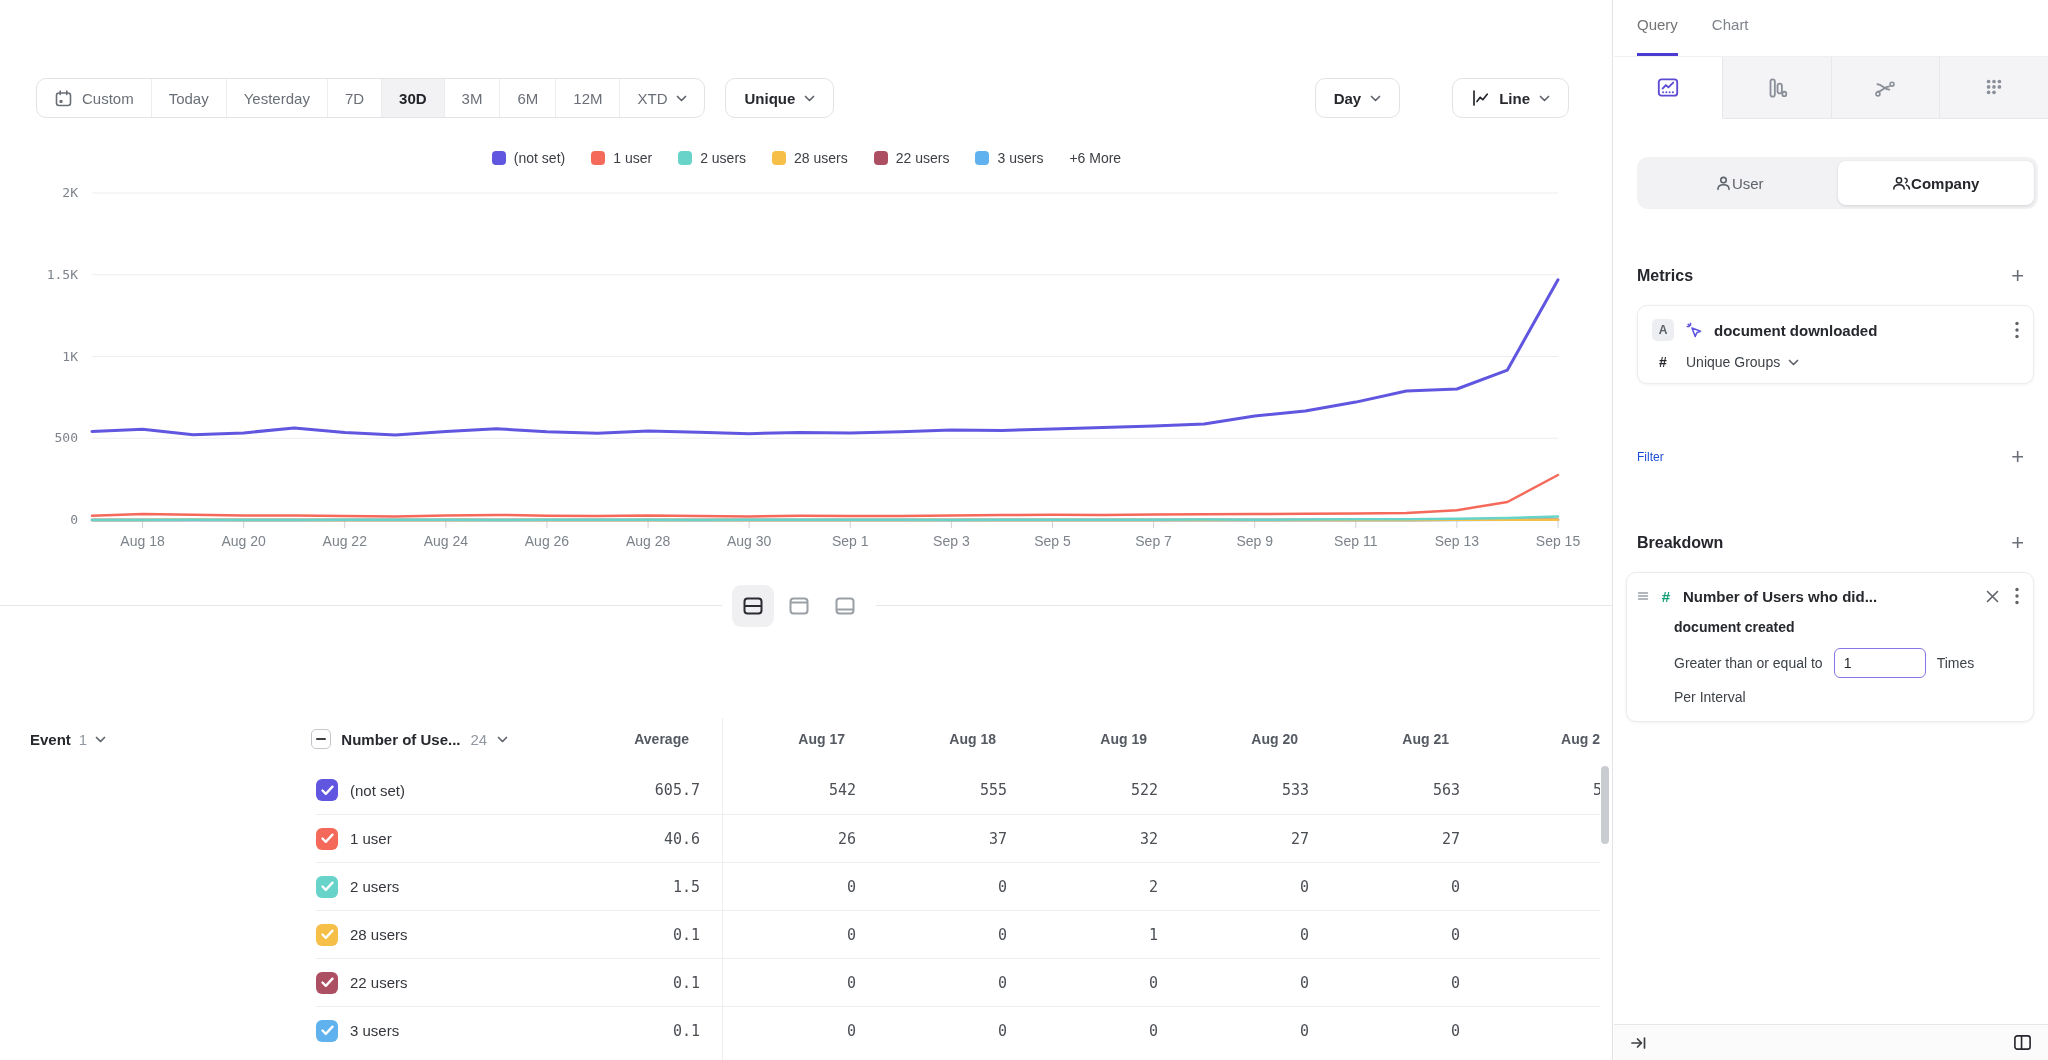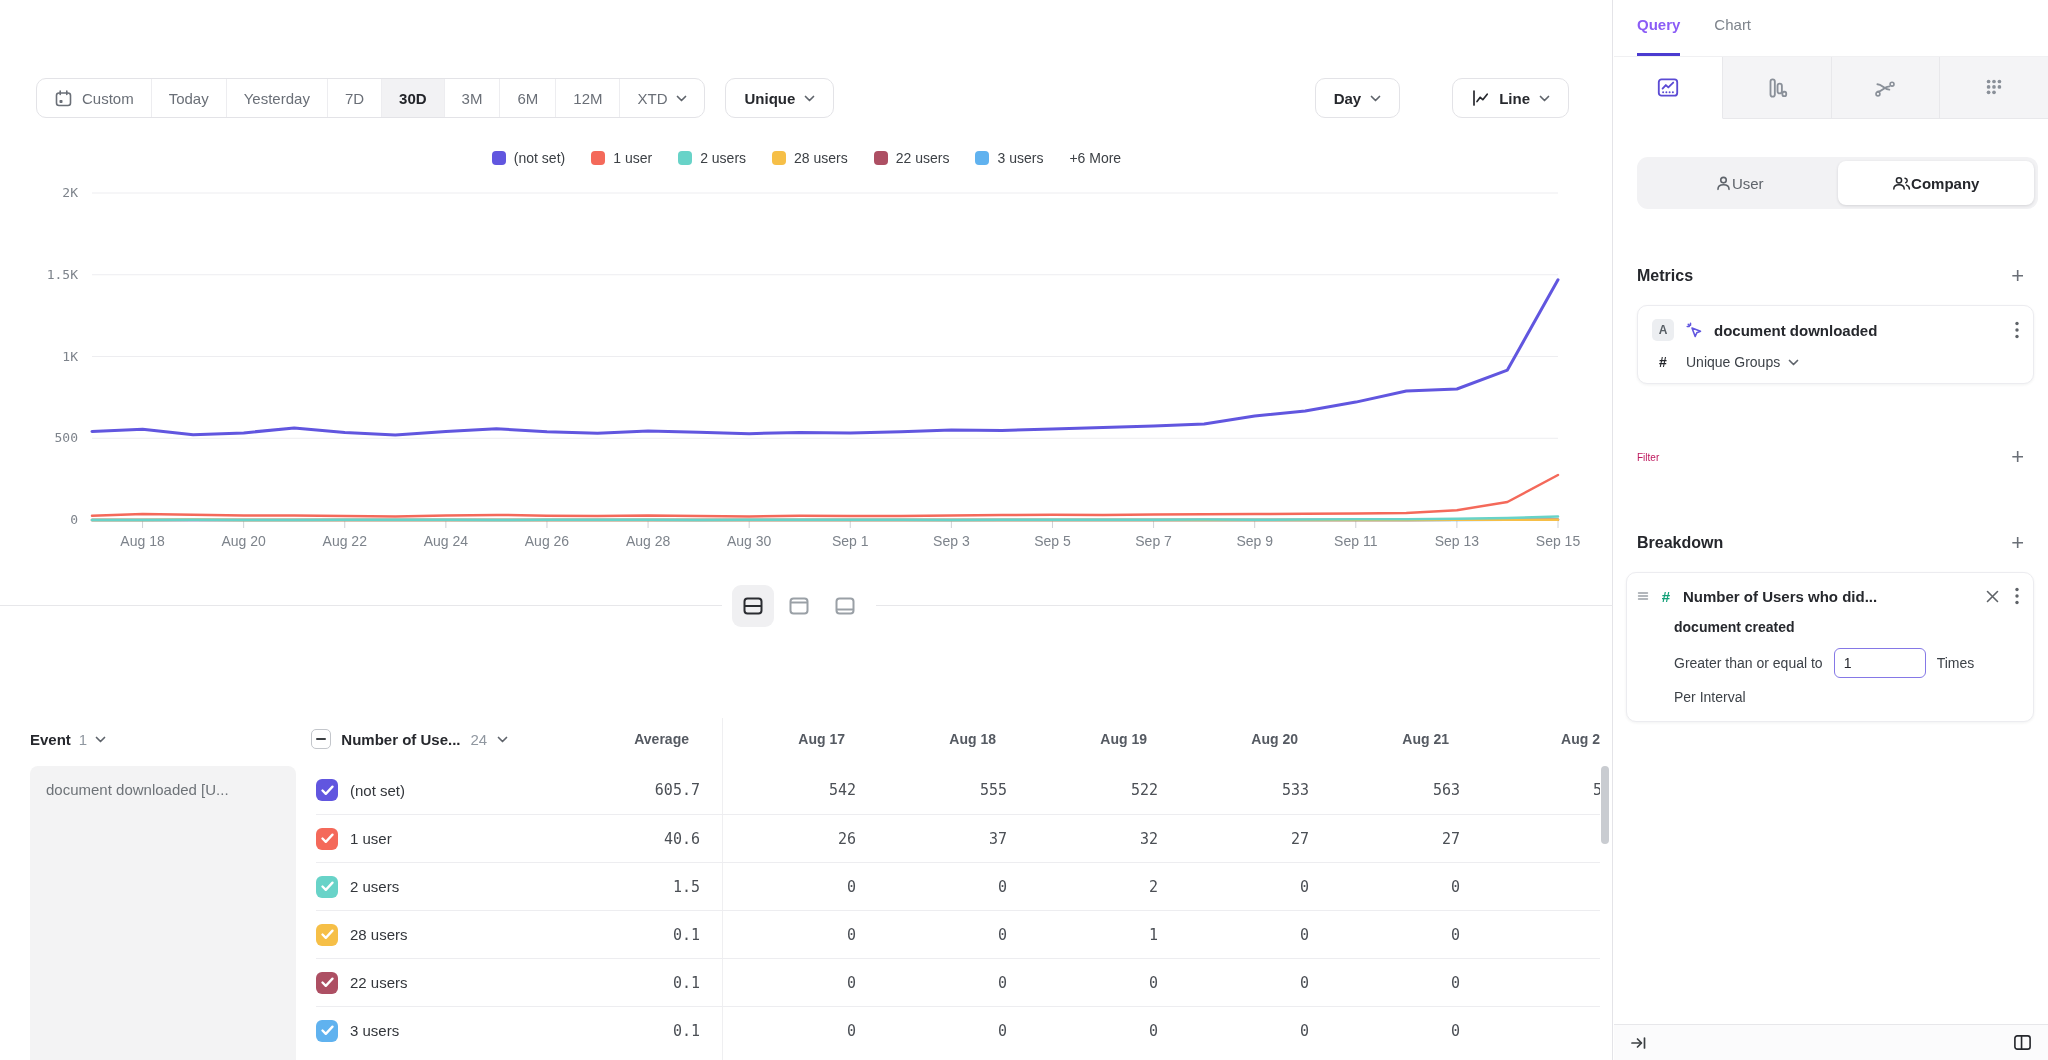--- a/index.html
+++ b/index.html
@@ -66,33 +66,33 @@
   .c-avg { width:134px; text-align:right; font-size:15px; color:#4b4f55; }
   .c-val { width:151px; text-align:right; font-size:15px; color:#4b4f55; flex:0 0 auto; }
   .c-val.first { width:156px; }
   .avg-vline { position:absolute; left:722px; top:718px; width:1px; height:342px; background:#efeff1; }
   .scroll-thumb { position:absolute; left:1601px; top:766px; width:8px; height:78px; border-radius:4px; background:#c9ccd1; cursor:pointer; }
 
   
   .panel { position:absolute; left:1614px; top:0; width:434px; height:1060px; background:#fff; }
   .ptabs { display:flex; gap:34px; padding:16px 0 0 23px; height:57px; border-bottom:1px solid #f0f0f2; }
   .ptab { font-size:15px; color:#7d838b; font-weight:500; padding-bottom:12px; cursor:pointer; }
-  .ptab.active { color:#8b5cf6; font-weight:700; border-bottom:3px solid #4b3bd0; }
+  .ptab.active { color:#737373; font-weight:400; border-bottom:3px solid #4b3bd0; }
   .ct-tabs { display:flex; height:62px; }
   .ct-tab { flex:1; display:flex; align-items:center; justify-content:center; background:#f4f4f6; border-right:1px solid #e8e8eb; border-bottom:1px solid #e8e8eb; color:#8a9099; cursor:pointer; }
   .ct-tab:last-child { border-right:none; }
   .ct-tab.active { background:#fff; border-bottom:1px solid transparent; color:#5b4bd4; }
 
   .seg-control { margin:38px 10px 0 23px; height:52px; background:#f2f2f4; border-radius:11px; display:flex; padding:4px; }
   .seg { flex:1; display:flex; align-items:center; justify-content:center; font-size:15px; color:#5f646b; font-weight:500; border-radius:8px; cursor:pointer; }
   .seg.active { background:#fff; color:#25272c; font-weight:700; box-shadow:0 1px 3px rgba(25,28,40,.14); }
 
   .sec-head { display:flex; align-items:center; justify-content:space-between; margin:0 24px 0 23px; }
   .sec-head .title { font-size:16px; font-weight:700; color:#25272c; }
-  .sec-head .title.dim { color:#be185d; font-weight:500; font-size:10px; }
+  .sec-head .title.dim { color:#1d4ed8; font-weight:500; font-size:12px; }
   .plus { font-size:22px; font-weight:300; color:#6a6f77; cursor:pointer; line-height:1; }
 
   .card { margin:18px 14px 0 23px; border:1px solid #ececf0; border-radius:10px; box-shadow:0 1px 3px rgba(25,28,40,.06); padding:13px 14px; background:#fff; }
   .card-row1 { display:flex; align-items:center; gap:10px; }
   .badge-a { width:22px; height:22px; background:#eceef1; border-radius:5px; display:flex; align-items:center; justify-content:center; font-size:12px; font-weight:700; color:#596066; flex:0 0 auto; }
   .metric-title { font-size:15px; font-weight:700; color:#26282d; flex:1; }
   .kebab { color:#5f6368; cursor:pointer; display:flex; }
   .card-row2 { display:flex; align-items:center; gap:12px; margin-top:13px; }
   .hash-dark { width:22px; text-align:center; font-size:14px; font-weight:700; color:#26282d; }
   .measure { font-size:14px; color:#3d4248; cursor:pointer; display:flex; align-items:center; gap:8px; }
@@ -301,21 +301,20 @@
           <div class="h-date first">Aug 17</div>
           <div class="h-date">Aug 18</div>
           <div class="h-date">Aug 19</div>
           <div class="h-date">Aug 20</div>
           <div class="h-date">Aug 21</div>
           <div class="h-date">Aug 2</div>
         </div>
     </div>
 
     <div class="avg-vline"></div>
-    <div class="event-cell">document downloaded [U...</div>
     <div class="rows" id="rows">
         <div class="trow">
           <div class="c-series">
             <span class="cbox" style="background:#6156df">
               <svg width="13" height="11" viewBox="0 0 13 11">
                 <path d="M1.5 5.5l3.3 3.4L11.5 1.6" fill="none" stroke="#fff" stroke-width="2.3" stroke-linecap="round" stroke-linejoin="round"></path>
               </svg>
             </span>
             <span class="c-label">(not set)</span>
           </div>

